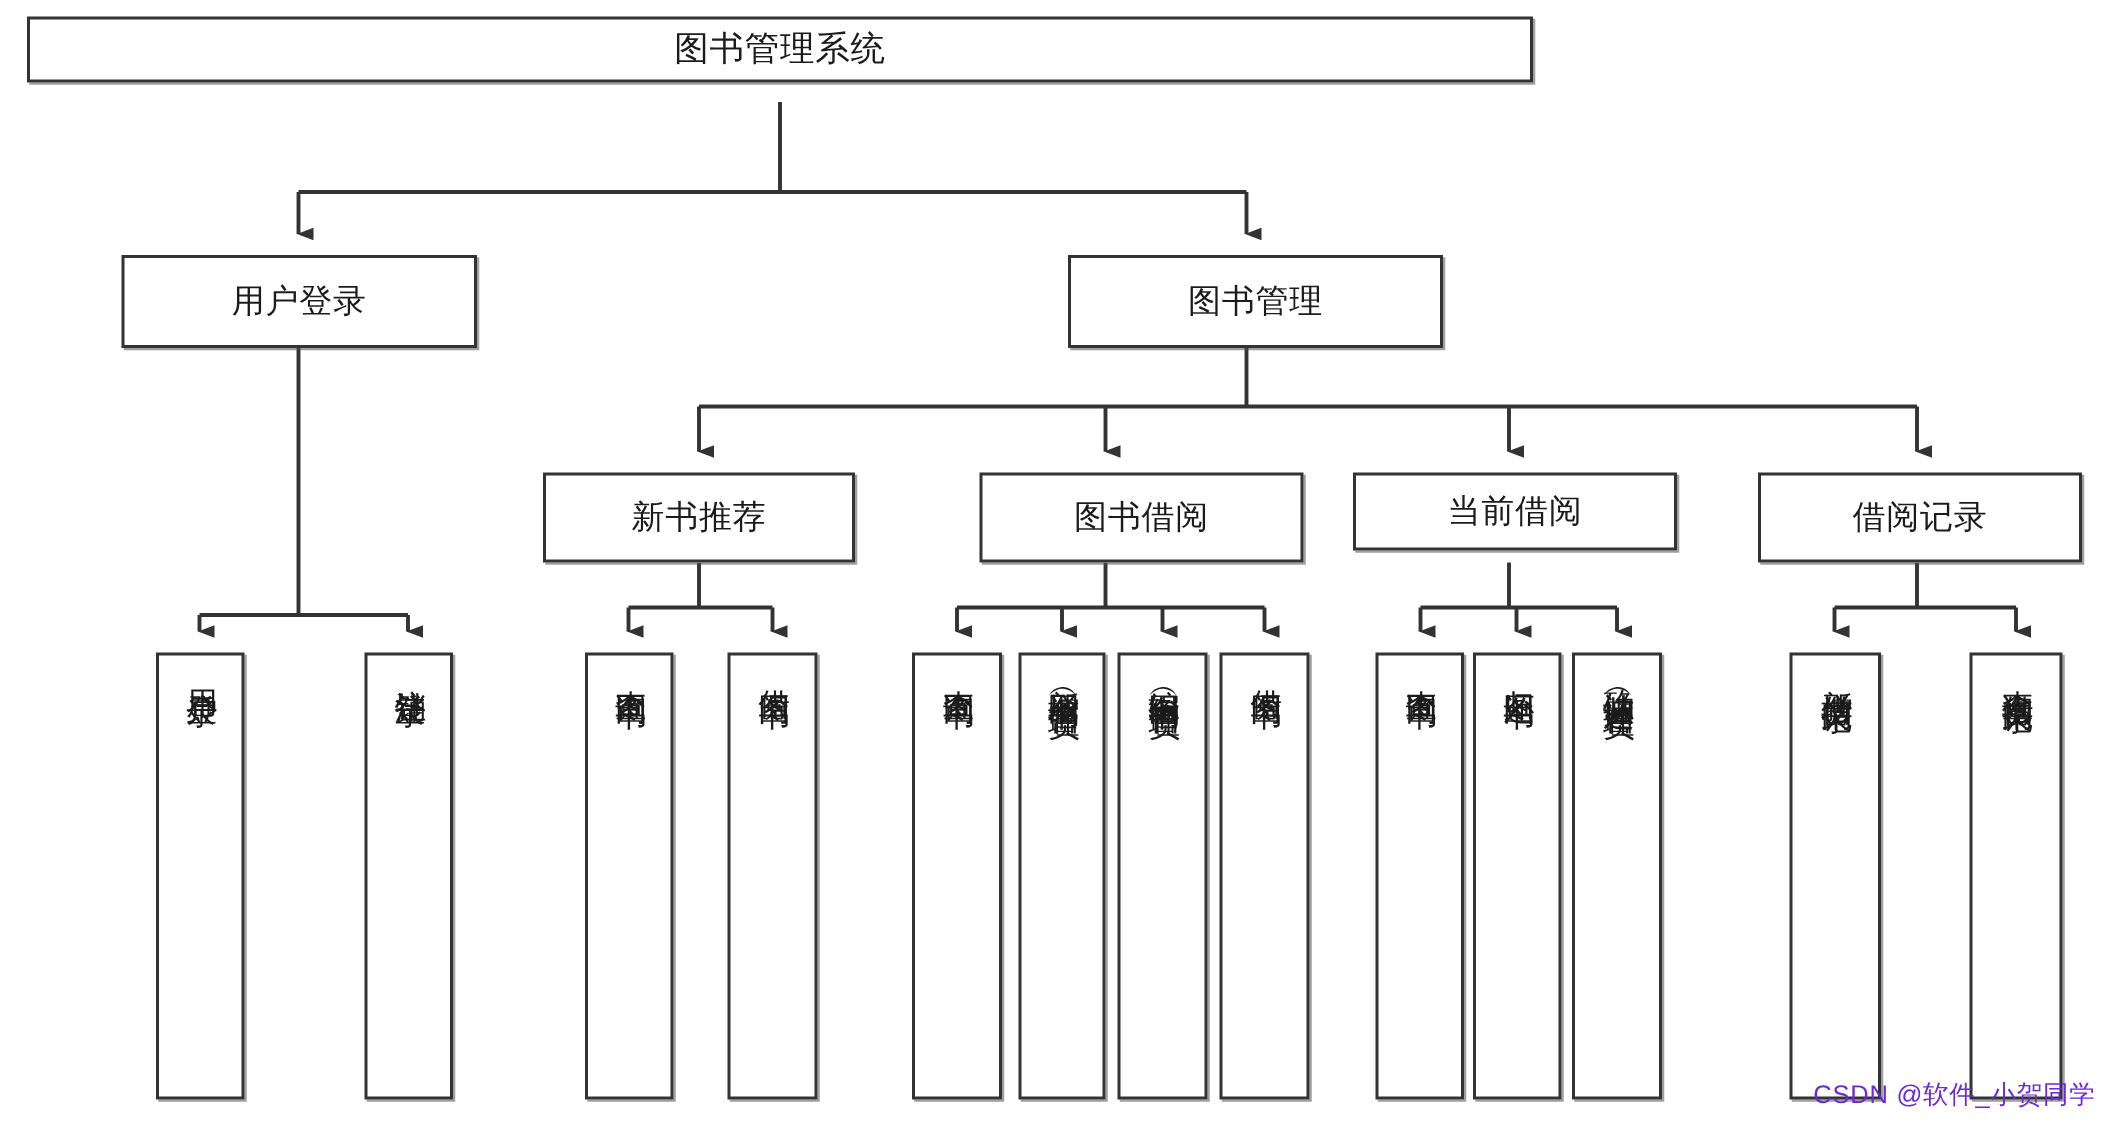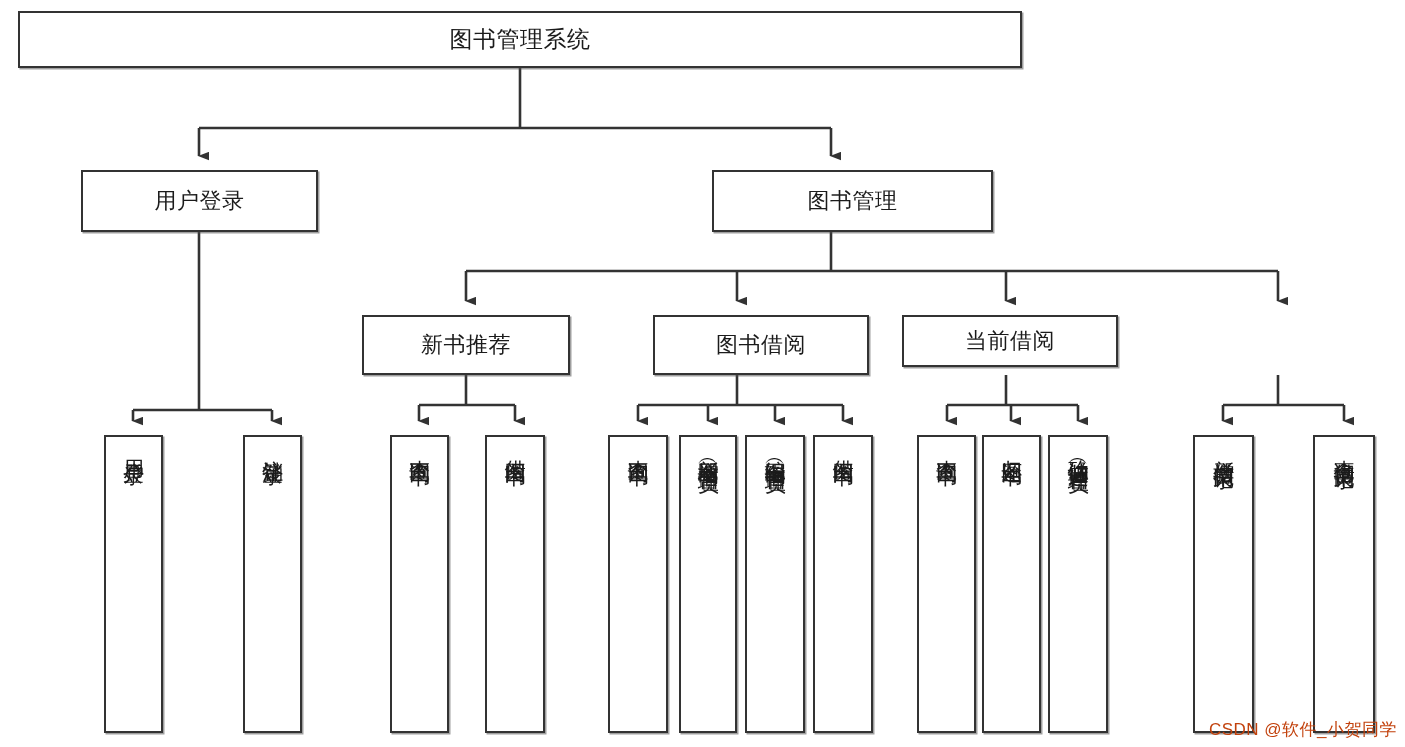--- a/index.html
+++ b/index.html
@@ -64,21 +64,21 @@
     line-height: 1.16;
     letter-spacing: 2px;
     white-space: normal;
     max-height: 286px;
   }
   #watermark {
     position: absolute;
     right: 8px;
     bottom: 6px;
     font-size: 17px;
-    color: #c2410c;
+    color: #6d28d9;
     letter-spacing: 0.5px;
     white-space: nowrap;
     pointer-events: none;
   }
 </style>
 </head>
 <body>
 
 <div id="diagram-root">
 
@@ -125,40 +125,43 @@
       <path d="M1011,405 L1011,421" marker-end="url(#arrowhead)"></path>
       <path d="M1078,405 L1078,421" marker-end="url(#arrowhead)"></path>
 
       <path d="M1278,375 L1278,405"></path>
       <path d="M1223,405 L1344,405"></path>
       <path d="M1223,405 L1223,421" marker-end="url(#arrowhead)"></path>
       <path d="M1344,405 L1344,421" marker-end="url(#arrowhead)"></path>
     </g>
   </svg>
 
-  <div class="node horiz root" style="left:18px; top:11px; width:1004px; height:57px;">
+  <div class="node horiz root" style="left:18px; top:11px; width:1004px; height:44px;">
     <span class="node-label">图书管理系统</span>
   </div>
 
   <div class="node horiz" style="left:81px; top:170px; width:237px; height:62px;">
     <span class="node-label">用户登录</span>
   </div>
-  <div class="node horiz" style="left:712px; top:170px; width:281px; height:62px;">
+  <div class="node horiz" style="left:712px; top:170px; width:250px; height:62px;">
     <span class="node-label">图书管理</span>
   </div>
 
   <div class="node horiz" style="left:362px; top:315px; width:208px; height:60px;">
     <span class="node-label">新书推荐</span>
   </div>
   <div class="node horiz" style="left:653px; top:315px; width:216px; height:60px;">
     <span class="node-label">图书借阅</span>
   </div>
   <div class="node horiz" style="left:902px; top:315px; width:216px; height:52px;">
     <span class="node-label">当前借阅</span>
   </div>
+  <div class="node horiz" style="left:1172px; top:315px; width:216px; height:60px;">
+    <span class="node-label">借阅记录</span>
+  </div>
 
   <div class="node leaf" style="left:104px; top:435px; width:59px; height:298px;">
     <span class="node-label">用户登录</span>
   </div>
   <div class="node leaf" style="left:243px; top:435px; width:59px; height:298px;">
     <span class="node-label">注销登录</span>
   </div>
 
   <div class="node leaf" style="left:390px; top:435px; width:59px; height:298px;">
     <span class="node-label">查询图书</span>

